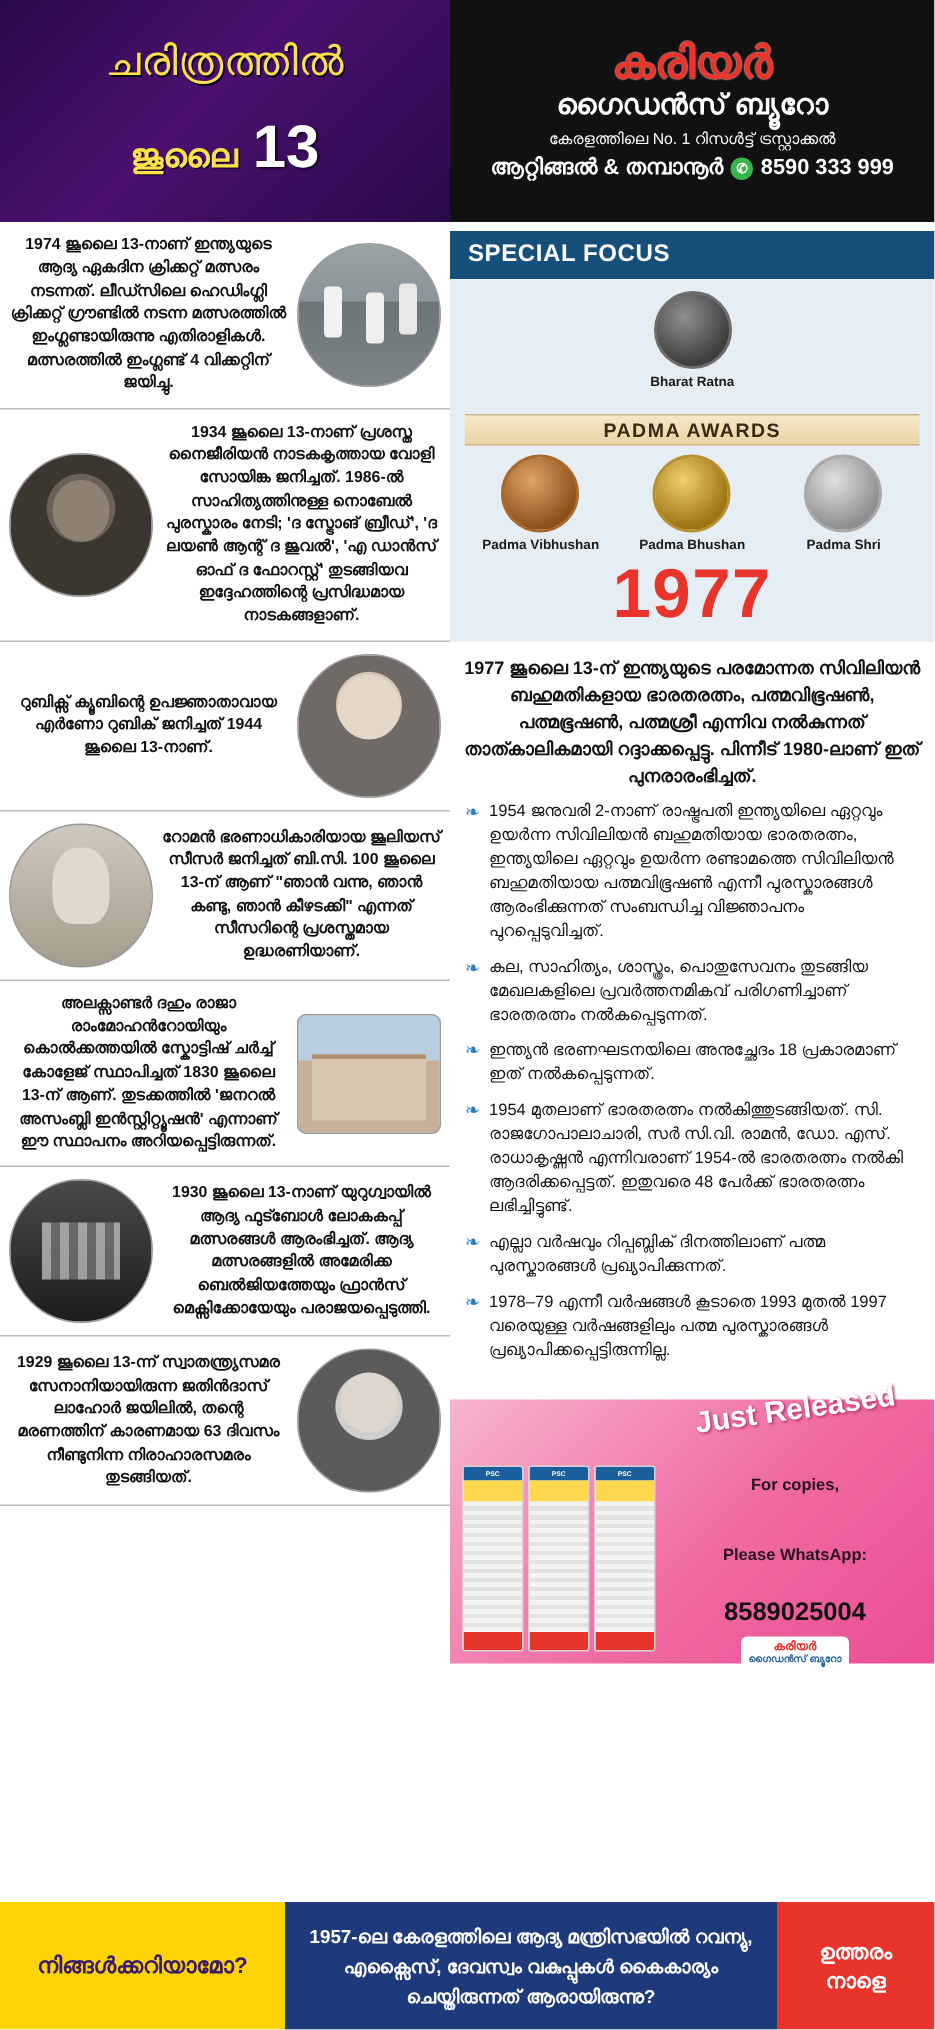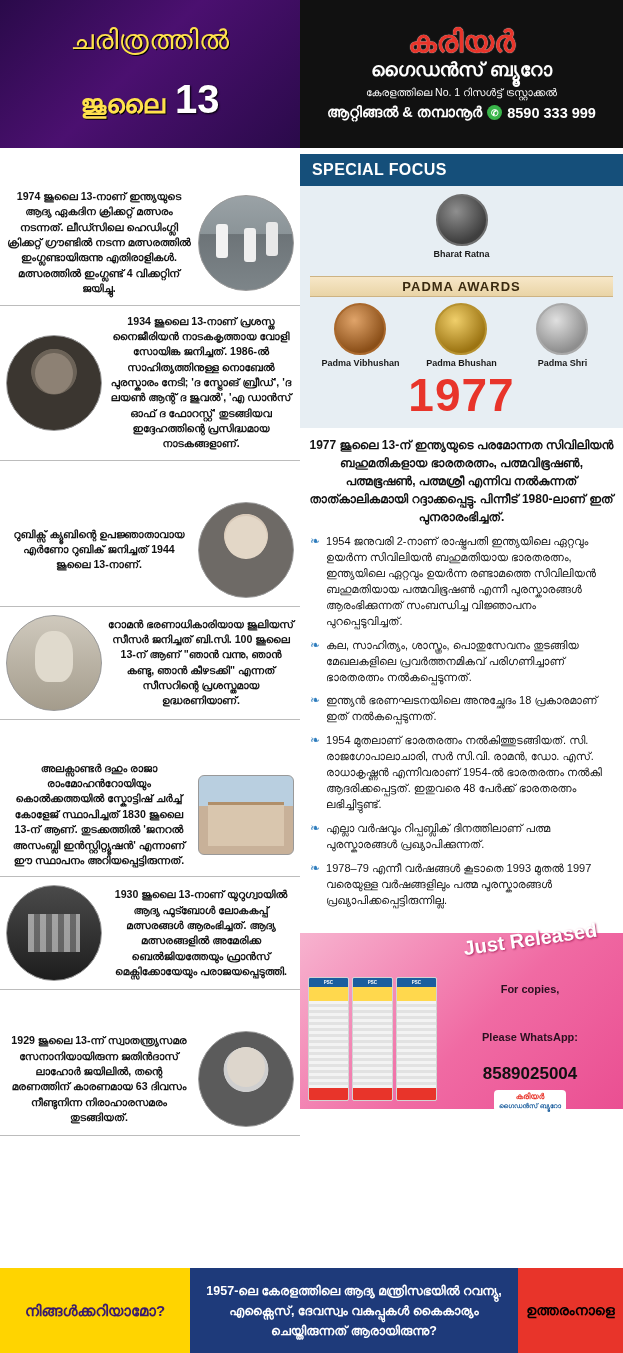--- a/index.html
+++ b/index.html
@@ -37,21 +37,21 @@
     text-shadow: 1px 1px 0 #000;
     line-height: 1.1;
   }
   .hl-line2 {
     margin-top: 6px;
     display: flex;
     align-items: baseline;
     gap: 10px;
   }
   .hl-month {
-    font-size: 26px;
+    font-size: 22px;
     font-weight: bold;
     color: #ffe14d;
     text-shadow: 1px 1px 0 #000;
     margin-top: 28px;
   }
   .hl-day {
     font-size: 40px;
     font-weight: bold;
     color: #ffffff;
     text-shadow: 1px 1px 2px #000;
@@ -109,21 +109,21 @@
 
   
   .item {
     display: flex;
     border-bottom: 1px solid #bcbcbc;
     padding: 8px 6px;
     min-height: 70px;
     align-items: center;
     gap: 6px;
   }
-  .item.rev { flex-direction: row-reverse; margin-top: 33px; }
+  .item.rev { flex-direction: row-reverse; }
   .item-text {
     flex: 1;
     font-size: 10.6px;
     line-height: 1.45;
     color: #111;
     text-align: center;
     font-weight: bold;
   }
   .thumb {
     width: 96px; height: 96px;
@@ -264,22 +264,22 @@
     width: 190px; background: #ffd400; display: flex; align-items: center;
     justify-content: center; color: #3a1a6e; font-weight: bold; font-size: 15px;
     text-align: center; padding: 4px;
   }
   .f-mid {
     flex: 1; background: #1e3a7a; color: #ffffff; display: flex; align-items: center;
     justify-content: center; text-align: center; font-size: 12.5px; line-height: 1.6;
     padding: 4px 8px; font-weight: bold;
   }
   .f-right {
-    width: 105px; background: #e8342a; color: #000000; display: flex;
-    flex-direction: row; align-items: center; justify-content: center;
+    width: 105px; background: #e8342a; color: #ffffff; display: flex;
+    flex-direction: column; align-items: center; justify-content: center;
     font-size: 14px; font-weight: bold; line-height: 1.3; text-align: center;
   }
 </style>
 </head>
 <body>
 
 <div class="page">
 
   <div class="header">
     <div class="header-left">

